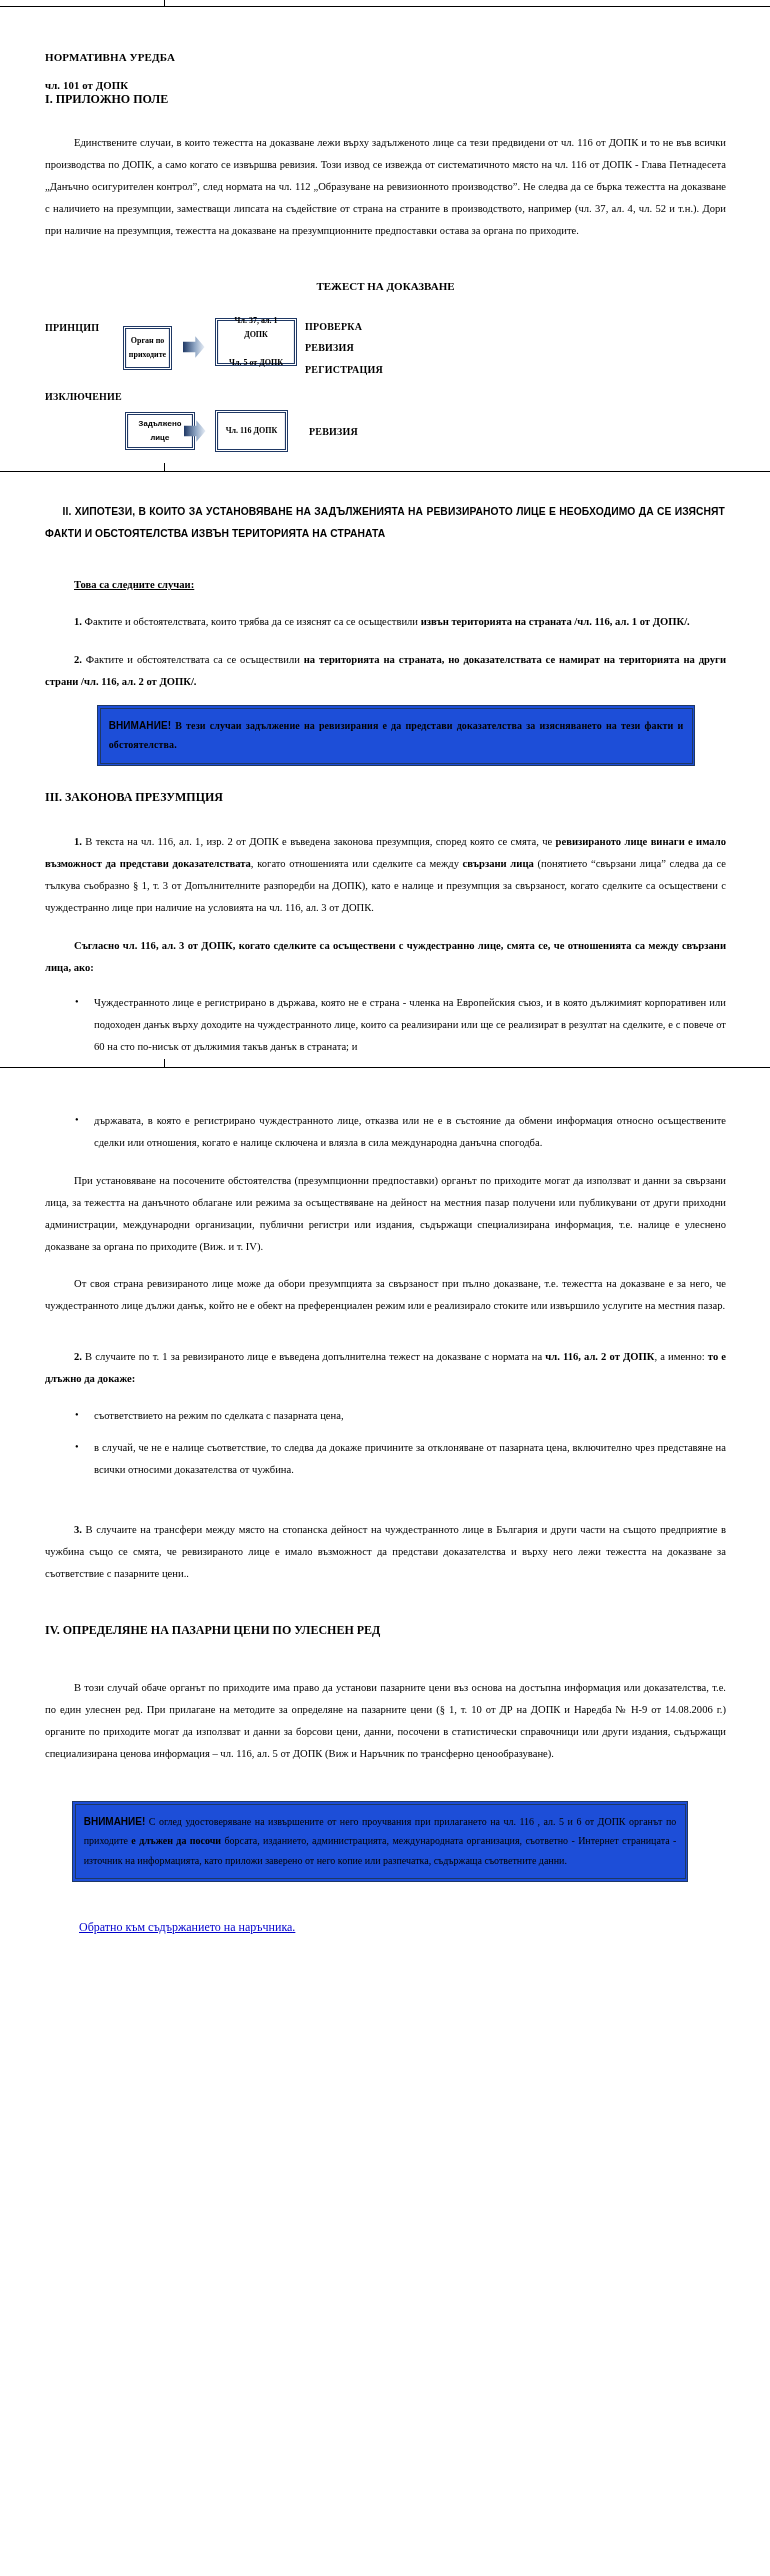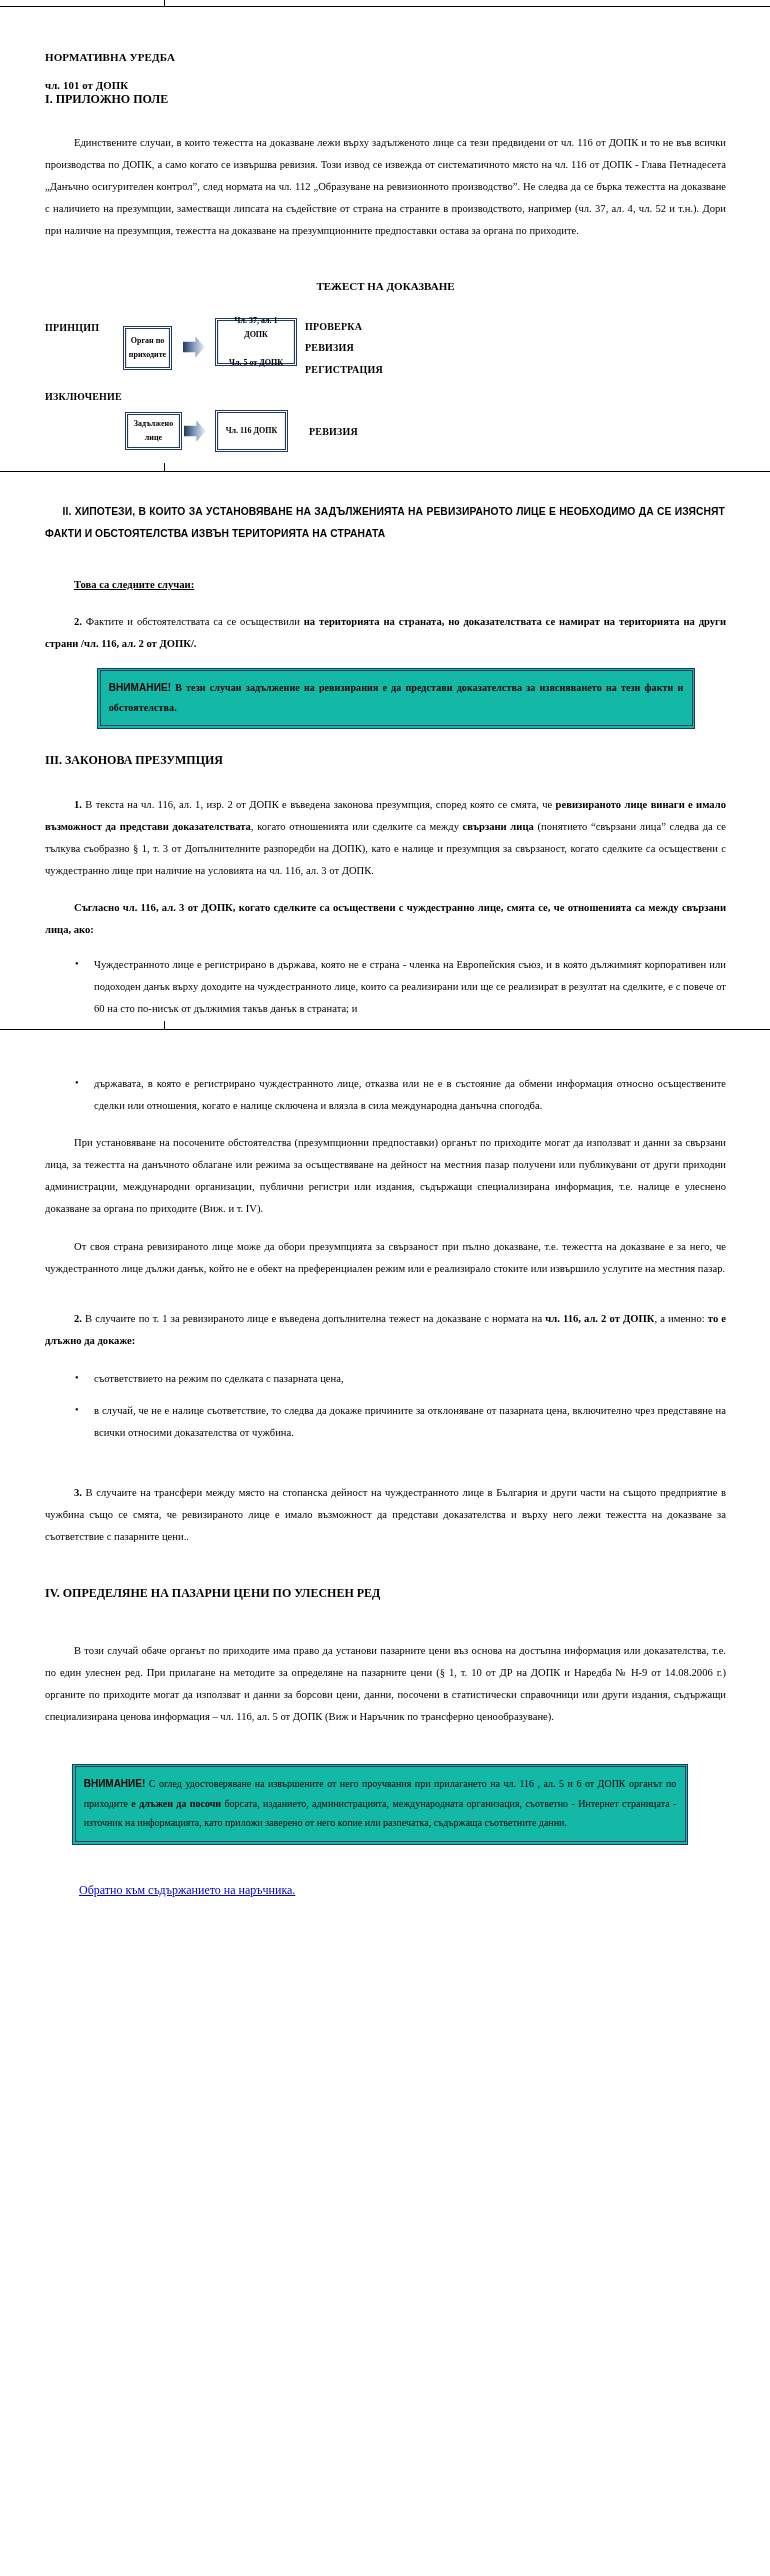--- a/index.html
+++ b/index.html
@@ -110,21 +110,21 @@
   .arrow{
     position:absolute;
     width:21.6px;height:24px;
   }
 
   
   .warn{
     margin:12.4px 0 0 0;
     border:1px solid #1F3864;
     padding:1.5px;
-    background:#14b8a6;
+    background:#1d4ed8;
   }
   .warn .inner{
     border:0.8px solid #1F3864;
     padding:7.2px 8.2px 8.2px 8.2px;
   }
   .warn p{
     margin:0;
     font-size:10px;
     line-height:1.95;
     text-align:justify;
@@ -249,21 +249,21 @@
       </div>
 
       <div class="dlabel" style="left:260px;top:17.5px;">ПРОВЕРКА</div>
       <div class="dlabel" style="left:260px;top:39px;">РЕВИЗИЯ</div>
       <div class="dlabel" style="left:260px;top:61px;">РЕГИСТРАЦИЯ</div>
     </div>
 
     <div class="diagram d2" style="margin-top:13.4px;">
       <div class="dlabel" style="left:0;top:-3.1px;">ИЗКЛЮЧЕНИЕ</div>
 
-      <div class="dbox" style="left:80px;top:18.5px;width:57px;height:38px;">
+      <div class="dbox" style="left:80px;top:18.5px;width:70px;height:38px;font-family:Liberation Mono, monospace;">
         <span>Задължено лице</span>
       </div>
 
       <svg class="arrow" style="left:139px;top:25px;" viewBox="0 0 42 46">
         <defs>
           <linearGradient id="ag2" x1="0" y1="0" x2="1" y2="0">
             <stop offset="0%" stop-color="#1F3864"></stop>
             <stop offset="55%" stop-color="#8FA6C4"></stop>
             <stop offset="100%" stop-color="#E8EEF6"></stop>
           </linearGradient>
@@ -290,20 +290,21 @@
 
   <div class="content">
 
     <div class="spacer-m"></div>
     <p class="sec-sans">II. ХИПОТЕЗИ, В КОИТО ЗА УСТАНОВЯВАНЕ НА ЗАДЪЛЖЕНИЯТА НА РЕВИЗИРАНОТО ЛИЦЕ Е НЕОБХОДИМО ДА СЕ ИЗЯСНЯТ ФАКТИ И ОБСТОЯТЕЛСТВА ИЗВЪН ТЕРИТОРИЯТА НА СТРАНАТА</p>
 
     <div class="spacer-s"></div>
 
     <p class="body"><b class="underline">Това са следните случаи:</b></p>
 
+    <p class="body"><b>1.</b><span> Фактите и обстоятелствата, които трябва да се изяснят са се осъществили </span><b>извън територията на страната /чл. 116, ал. 1 от ДОПК/.</b></p>
 
     <p class="body"><b>2.</b><span> Фактите и обстоятелствата са се осъществили </span><b>на територията на страната, но доказателствата се намират на територията на други страни /чл. 116, ал. 2 от ДОПК/.</b></p>
 
     <div class="warn w-a">
       <div class="inner">
         <p class="w1"><b class="lead">ВНИМАНИЕ!</b><b> В тези случаи задължение на ревизирания е да представи доказателства за изясняването на тези факти и обстоятелства.</b></p>
       </div>
     </div>
 
     <div class="spacer-m"></div>

